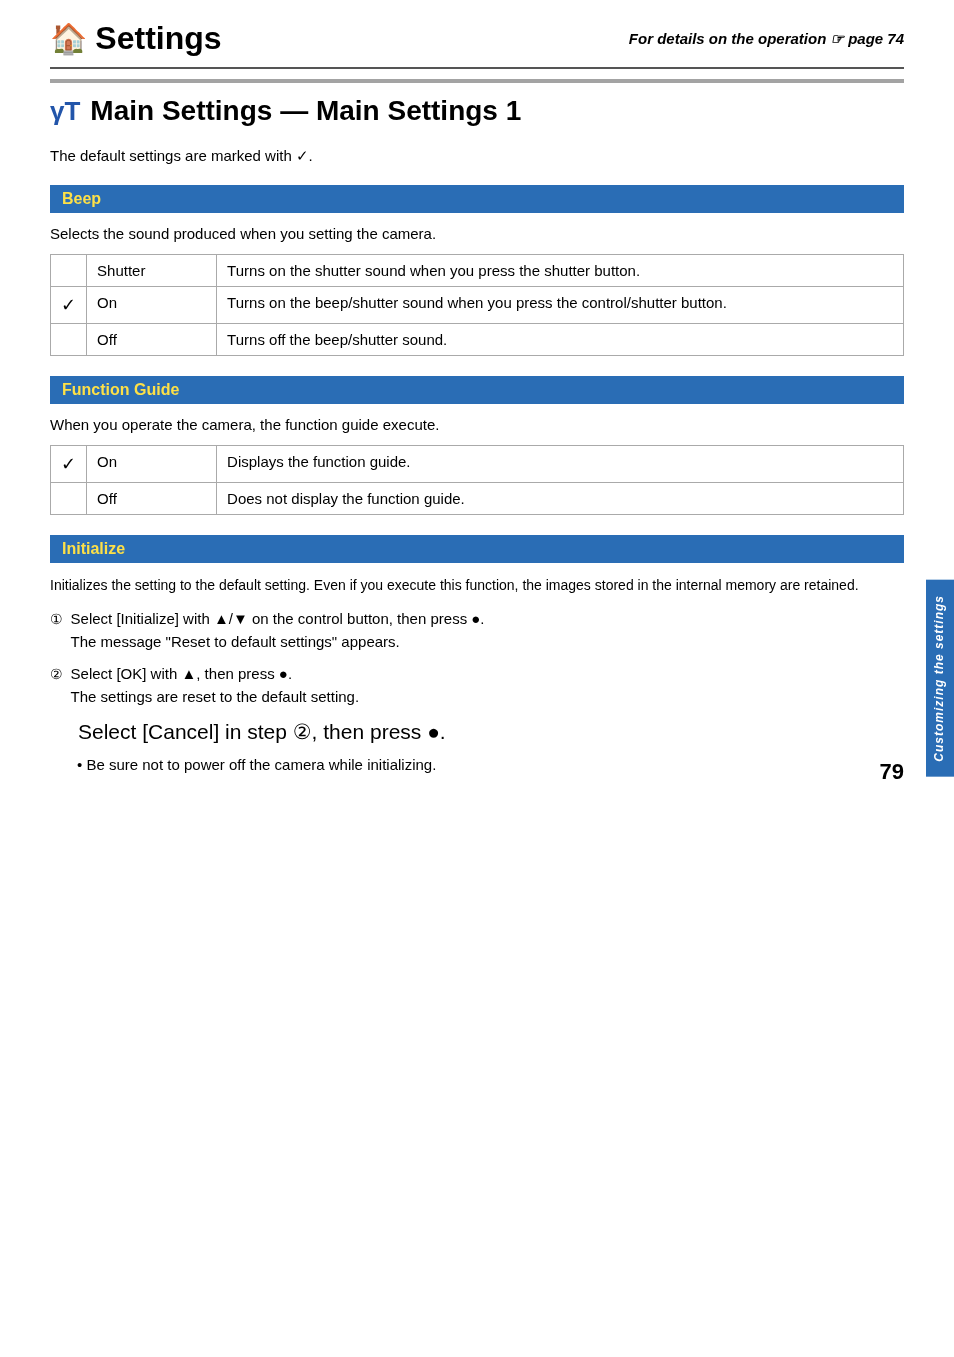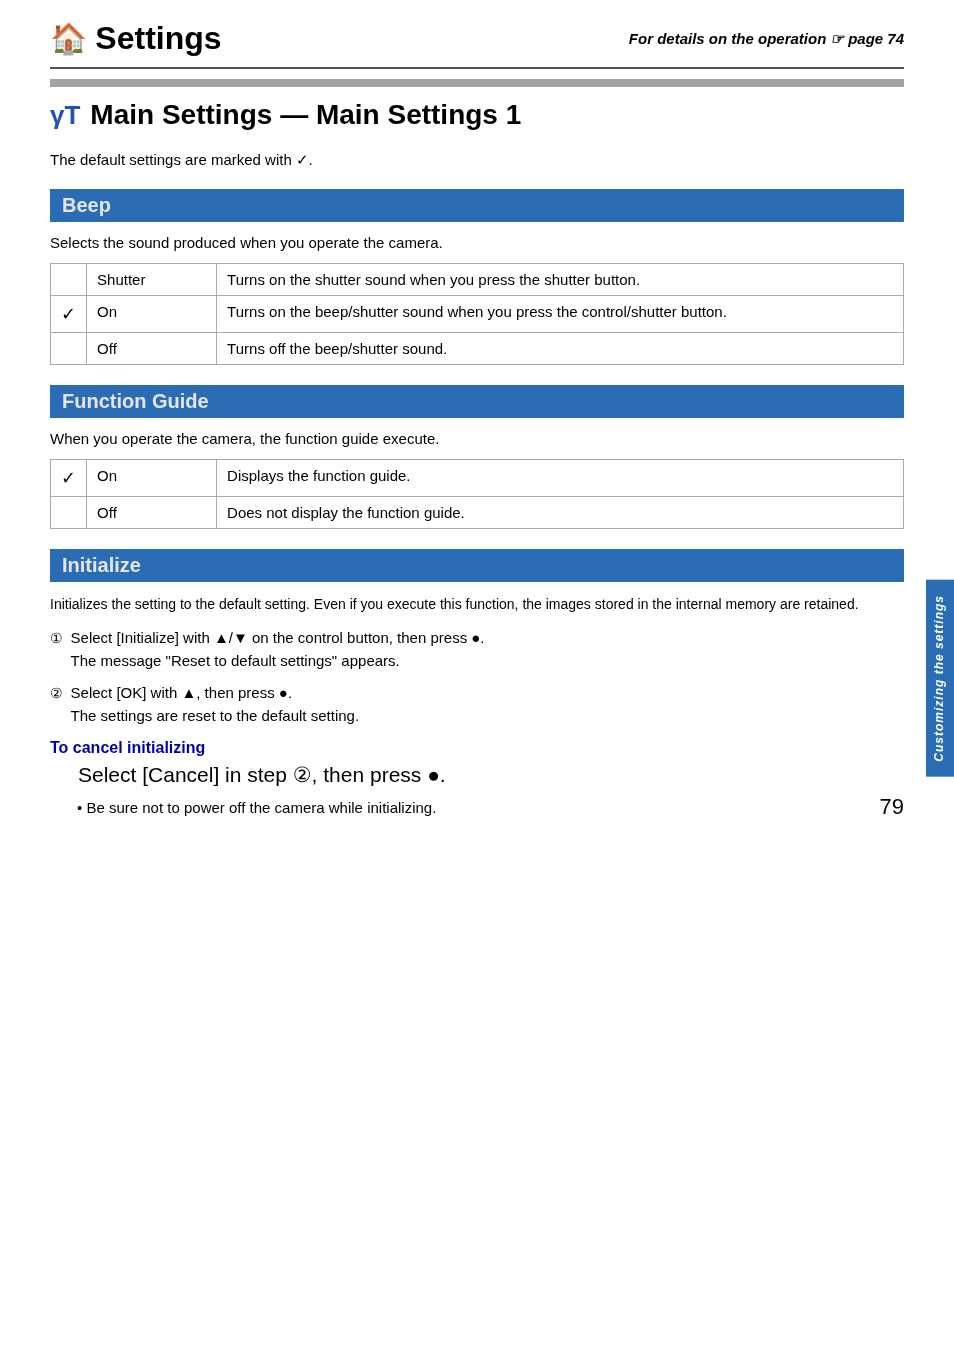--- a/index.html
+++ b/index.html
@@ -37,21 +37,21 @@
     }
     .header-ref {
       font-style: italic;
       font-weight: bold;
       font-size: 15px;
       color: #000;
       text-align: center;
     }
     
     .section-title-bar {
-      border-top: 8px solid #a3a3a3;
+      border-top: 4px solid #a3a3a3;
       padding-top: 12px;
       margin-top: 10px;
       margin-bottom: 20px;
     }
     .section-title-bar h1 {
       font-size: 28px;
       font-weight: bold;
       color: #000;
       display: flex;
       align-items: center;
@@ -62,23 +62,23 @@
       color: #2255aa;
     }
     
     .default-note {
       margin-bottom: 20px;
       font-size: 15px;
     }
     
     .subsection-header {
       background: #2a6db5;
-      color: #e5e5e5;
+      color: #fde047;
       padding: 5px 12px;
-      font-size: 20px;
+      font-size: 16px;
       font-weight: bold;
       margin-bottom: 12px;
       margin-top: 20px;
     }
     
     .desc-text {
       margin-bottom: 12px;
       font-size: 15px;
     }
     
@@ -162,24 +162,24 @@
       writing-mode: vertical-rl;
       text-orientation: mixed;
       transform: rotate(180deg);
       padding: 15px 6px;
       letter-spacing: 1px;
       font-style: italic;
     }
     
     .page-number {
       position: absolute;
-      bottom: 36px;
+      bottom: 28px;
       right: 50px;
       font-size: 22px;
-      font-weight: normal;
+      font-weight: bold;
     }
   </style>
 </head>
 <body>
 
 <div class="page-container">
 
   <div class="header">
     <div class="header-title">
       <span class="icon-settings">🏠</span>
@@ -191,21 +191,21 @@
   <div class="section-title-bar">
     <h1>
       <span class="section-icon">γT</span>
       <span>Main Settings — Main Settings 1</span>
     </h1>
   </div>
 
   <div class="default-note">The default settings are marked with ✓.</div>
 
   <div class="subsection-header">Beep</div>
-  <div class="desc-text">Selects the sound produced when you operate the camera.</div>
+  <div class="desc-text">Selects the sound produced when you setting the camera.</div>
   <table class="settings-table">
     <tbody>
       <tr>
         <td class="check-col"></td>
         <td class="option-col">Shutter</td>
         <td class="desc-col">Turns on the shutter sound when you press the shutter button.</td>
       </tr>
       <tr>
         <td class="check-col"><span class="checkmark">✓</span></td>
         <td class="option-col">On</td>
@@ -243,20 +243,19 @@
     <li>
       <span class="step-num">①</span>
       <span>Select [Initialize] with ▲/▼ on the control button, then press ●.<br>The message "Reset to default settings" appears.</span>
     </li>
     <li>
       <span class="step-num">②</span>
       <span>Select [OK] with ▲, then press ●.<br>The settings are reset to the default setting.</span>
     </li>
   </ul>
 
-  <div class="sub-heading">To cancel initializing</div>
   <div class="cancel-text">Select [Cancel] in step ②, then press ●.</div>
   <div class="note-text">• Be sure not to power off the camera while initializing.</div>
 
   <div class="side-tab">Customizing the settings</div>
 
   <div class="page-number">79</div>
 </div>
 
 </body></html>

